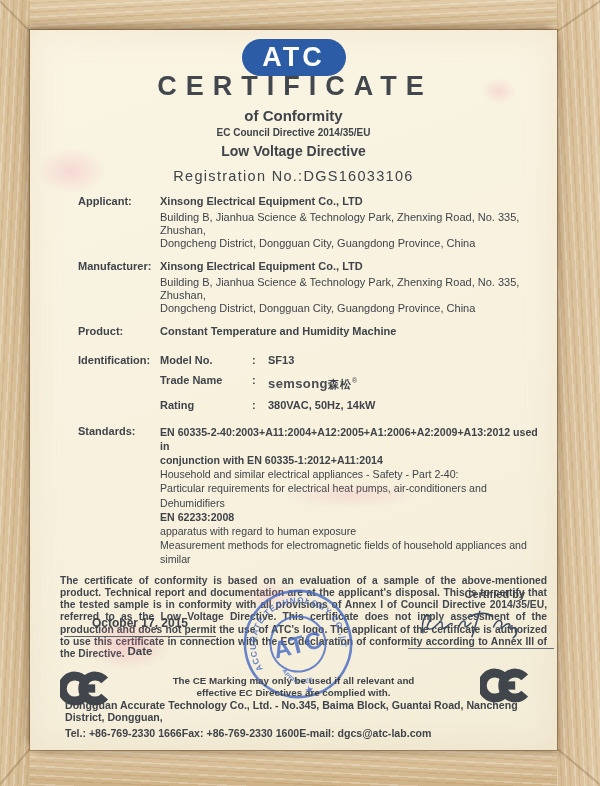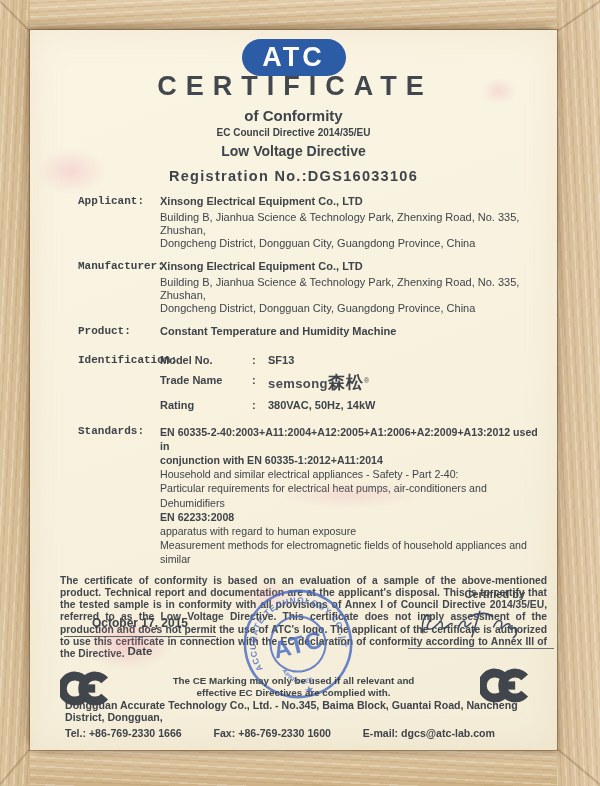--- a/index.html
+++ b/index.html
@@ -44,35 +44,35 @@
 
   
   .logo-pill { width:104px; height:37px; margin:9px auto 0; border-radius:19px;
     background:#2d5ca6; color:#fdfdfd; display:flex; align-items:center; justify-content:center;
     font-size:27px; font-weight:800; letter-spacing:3px; }
   .title { text-align:center; margin-top:-5px; font-size:27px; font-weight:700;
     letter-spacing:9px; padding-left:3px; color:#42474d; line-height:30px; }
   .sub1 { text-align:center; margin-top:6px; font-size:15px; font-weight:700; line-height:17px; }
   .sub2 { text-align:center; font-size:10px; font-weight:700; line-height:18px; }
   .sub3 { text-align:center; font-size:14px; font-weight:700; line-height:18px; }
-  .reg  { text-align:center; margin-top:8px; font-size:14.5px; font-weight:700; letter-spacing:1.3px; line-height:17px; }
+  .reg  { text-align:center; margin-top:8px; font-size:14.5px; font-weight:400; letter-spacing:1.3px; line-height:17px; }
 
   
   .sections { margin:10px 12px 0 48px; font-size:11px; }
   .sec { display:flex; margin-bottom:10px; }
-  .sec-label { width:82px; flex:none; font-weight:700;font-family:Liberation Mono, monospace; }
+  .sec-label { width:82px; flex:none; font-weight:700; }
   .sec-body { flex:1; }
   .sec-name { font-weight:700; line-height:13px; }
   .sec-addr { margin-top:3px; line-height:13px; }
   .id-row { display:flex; line-height:13px; margin-bottom:7px; }
   .id-key { width:92px; flex:none; font-weight:700; }
   .id-colon { width:16px; flex:none; font-weight:700; }
   .id-val { font-weight:700; }
   .trade-logo { font-weight:800; font-size:13px; letter-spacing:.4px; color:#474c52; }
-  .trade-cjk { font-size:17px; font-weight:800; letter-spacing:1px; }
+  .trade-cjk { font-size:11px; font-weight:800; letter-spacing:1px; }
   .trade-reg { font-size:7px; vertical-align:super; }
   .std-line { line-height:14.2px; font-size:10.6px; }
   .std-bold { font-weight:700; }
 
   .bodytext { margin:8px 10px 0 30px; font-size:10.3px; font-weight:700; line-height:12.2px;
     text-align:justify; color:#42474d; }
 
   
   .bottom-zone { position:absolute; left:0; top:532px; right:0; height:188px; }
   .certified-by { position:absolute; top:26px; right:32px; font-size:11px; font-weight:700; }
@@ -84,21 +84,21 @@
   .date-label { position:absolute; top:83px; left:30px; width:160px; text-align:center;
     font-size:11.5px; font-weight:700; }
   .stamp { position:absolute; top:20px; left:206px; opacity:.82; }
   .ce-left { position:absolute; top:108px; left:30px; }
   .ce-right { position:absolute; top:105px; left:450px; }
   .ce-note { position:absolute; top:113px; left:128px; right:128px; text-align:center;
     font-size:9.8px; font-weight:700; line-height:11.6px; }
   .f-address { position:absolute; top:138px; left:35px; right:26px;
     font-size:10.6px; font-weight:700; line-height:11.8px; }
   .f-contacts { position:absolute; top:165px; left:35px; right:62px;
-    display:flex; justify-content:space-between; font-size:10.6px; font-weight:700; }
+    display:flex; font-size:10.6px; font-weight:700; }
 </style>
 </head>
 <body>
 
 <div class="frame">
   <div class="wood wood-top"></div>
   <div class="wood wood-bottom"></div>
   <div class="wood wood-left"></div>
   <div class="wood wood-right"></div>
   <div class="miter miter-tl"></div>

